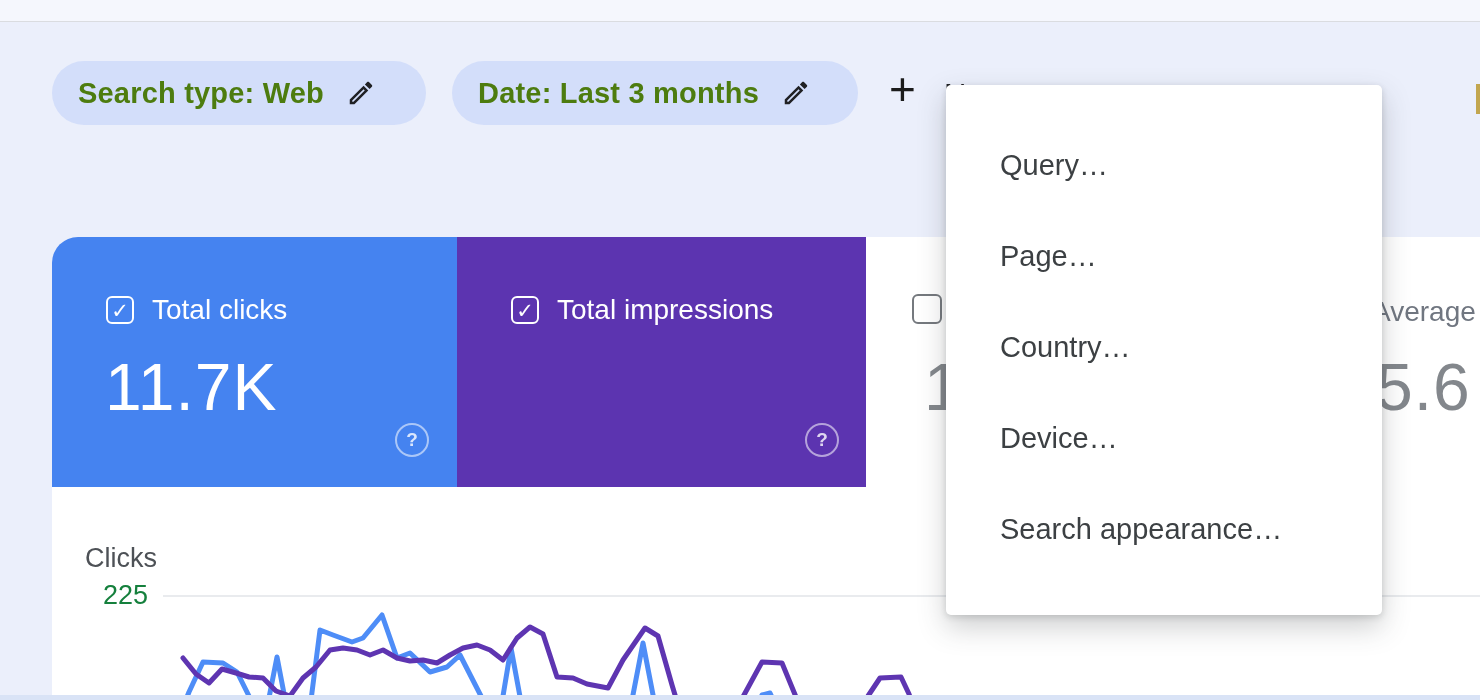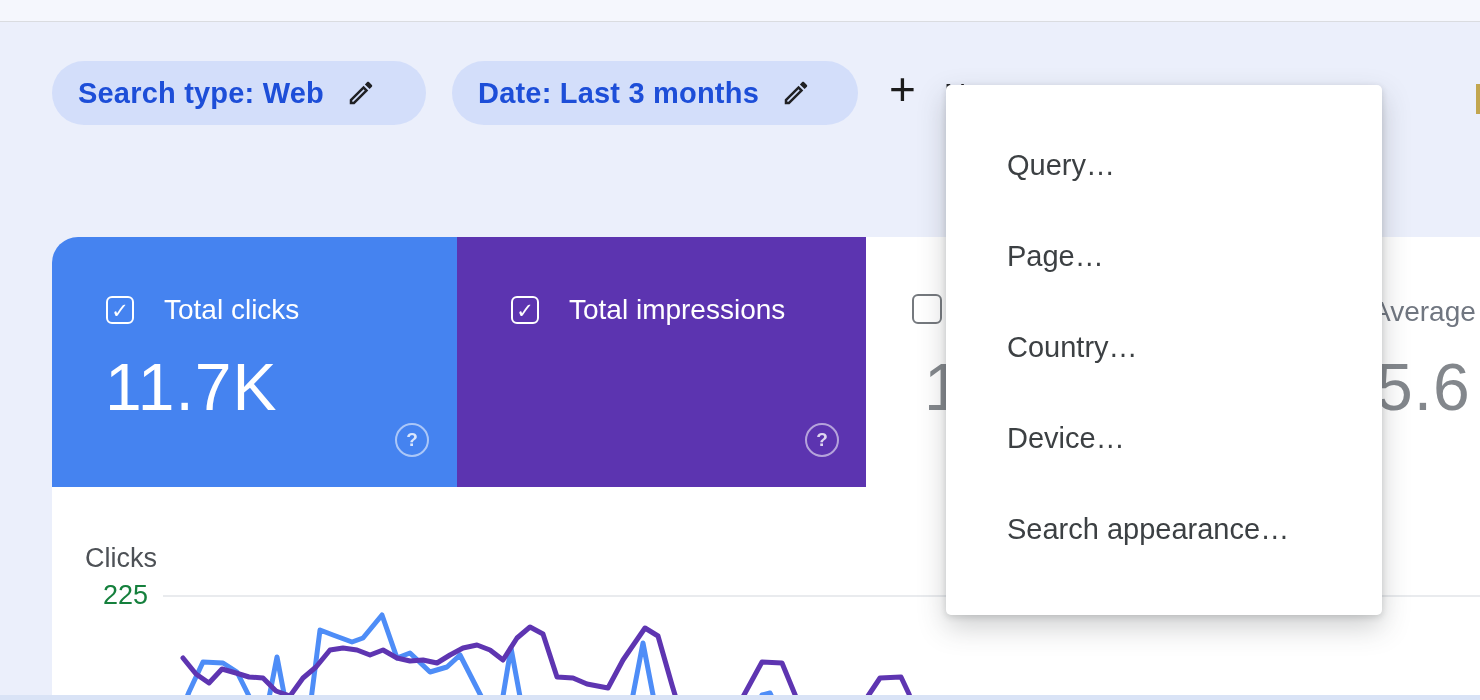--- a/index.html
+++ b/index.html
@@ -9,21 +9,21 @@
     font-family:"Liberation Sans","DejaVu Sans",sans-serif;
     color:#202124;
   }
   
   .top-strip{position:absolute;left:0;top:0;width:1480px;height:21px;background:#f5f7fd;border-bottom:1px solid #dadce0;}
   
   .chip{
     position:absolute;top:61px;height:64px;border-radius:32px;background:#d3defa;
     display:flex;align-items:center;padding:0 26px;box-sizing:border-box;cursor:pointer;
   }
-  .chip-label{font-size:29px;font-weight:600;color:#1d4ed8;white-space:nowrap;letter-spacing:.2px;}
+  .chip-label{font-size:29px;font-weight:600;color:#4d7c0f;white-space:nowrap;letter-spacing:.2px;}
   .chip .pencil{width:30px;height:30px;margin-left:22px;flex:0 0 auto;}
   #chip-search-type{left:52px;width:374px;}
   #chip-date{left:452px;width:406px;}
   
   .new-filter-btn{position:absolute;left:889px;top:66px;z-index:1;display:flex;align-items:flex-start;cursor:pointer;}
   .new-filter-plus{font-size:46px;font-weight:400;color:#1b1b1b;line-height:46px;}
   .new-filter-label{font-size:31px;color:#202124;margin-left:28px;margin-top:12px;}
   .export-sliver{position:absolute;left:1476px;top:84px;width:4px;height:30px;background:#c2a64f;}
   
   .card{position:absolute;top:237px;height:250px;box-sizing:border-box;}
@@ -31,21 +31,21 @@
   #card-impressions{left:457px;width:409px;background:#5c34b0;}
   #card-ctr{left:866px;width:409px;background:#ffffff;}
   #card-position{left:1275px;width:205px;background:#ffffff;}
   .card-head{position:absolute;left:54px;top:57px;display:flex;align-items:center;}
   .checkbox{
     width:28px;height:28px;border:2.5px solid #ffffff;border-radius:6px;box-sizing:border-box;
     display:flex;align-items:center;justify-content:center;flex:0 0 auto;cursor:pointer;
   }
   .checkbox .check-glyph{color:#fff;font-size:21px;font-weight:700;line-height:1;}
   .checkbox.unchecked{border-color:#75797e;background:transparent;}
-  .card-label{font-size:28px;color:#ffffff;margin-left:30px;white-space:nowrap;}
+  .card-label{font-size:28px;color:#ffffff;margin-left:18px;white-space:nowrap;}
   .card-value{position:absolute;left:53px;top:112px;font-size:66px;color:#ffffff;letter-spacing:1px;}
   .help-badge{
     position:absolute;width:30px;height:30px;border:2px solid rgba(255,255,255,.55);border-radius:50%;
     display:flex;align-items:center;justify-content:center;cursor:pointer;
   }
   .help-badge span{font-size:19px;color:rgba(255,255,255,.8);font-weight:600;}
   #card-clicks .help-badge{left:343px;top:186px;}
   #card-impressions .help-badge{left:348px;top:186px;}
   
   #card-ctr .checkbox{position:absolute;left:46px;top:57px;width:30px;height:30px;}
@@ -56,21 +56,21 @@
   .chart-panel{position:absolute;left:52px;top:487px;width:1428px;height:209px;background:#ffffff;padding-left:28px;}
   .chart-metric-label{position:absolute;left:33px;top:56px;font-size:27px;color:#4d5156;}
   .chart-tick{position:absolute;left:51px;top:93px;font-size:27px;color:#15803d;}
   .gridline{position:absolute;left:111px;top:108px;width:1317px;height:2px;background:#e9ebee;}
   .chart-lines{position:absolute;left:0;top:0;width:1480px;height:700px;z-index:2;pointer-events:none;}
   .bottom-strip{position:absolute;left:0;top:695px;width:1480px;height:5px;background:#d9e3f6;z-index:3;}
   
   .dropdown{
     position:absolute;left:946px;top:85px;width:436px;height:530px;background:#ffffff;border-radius:5px;
     box-shadow:0 2px 6px rgba(60,64,67,.18), 0 12px 28px rgba(60,64,67,.25);
-    z-index:6;box-sizing:border-box;padding:35px 0 40px 7px;display:flex;flex-direction:column;
+    z-index:6;box-sizing:border-box;padding:35px 0 40px 0;display:flex;flex-direction:column;
   }
   .menu-item{
     height:91px;display:flex;align-items:center;padding-left:54px;font-size:29px;color:#3c4043;cursor:pointer;
   }
 </style>
 </head>
 <body>
 
 <div id="screen">
 

